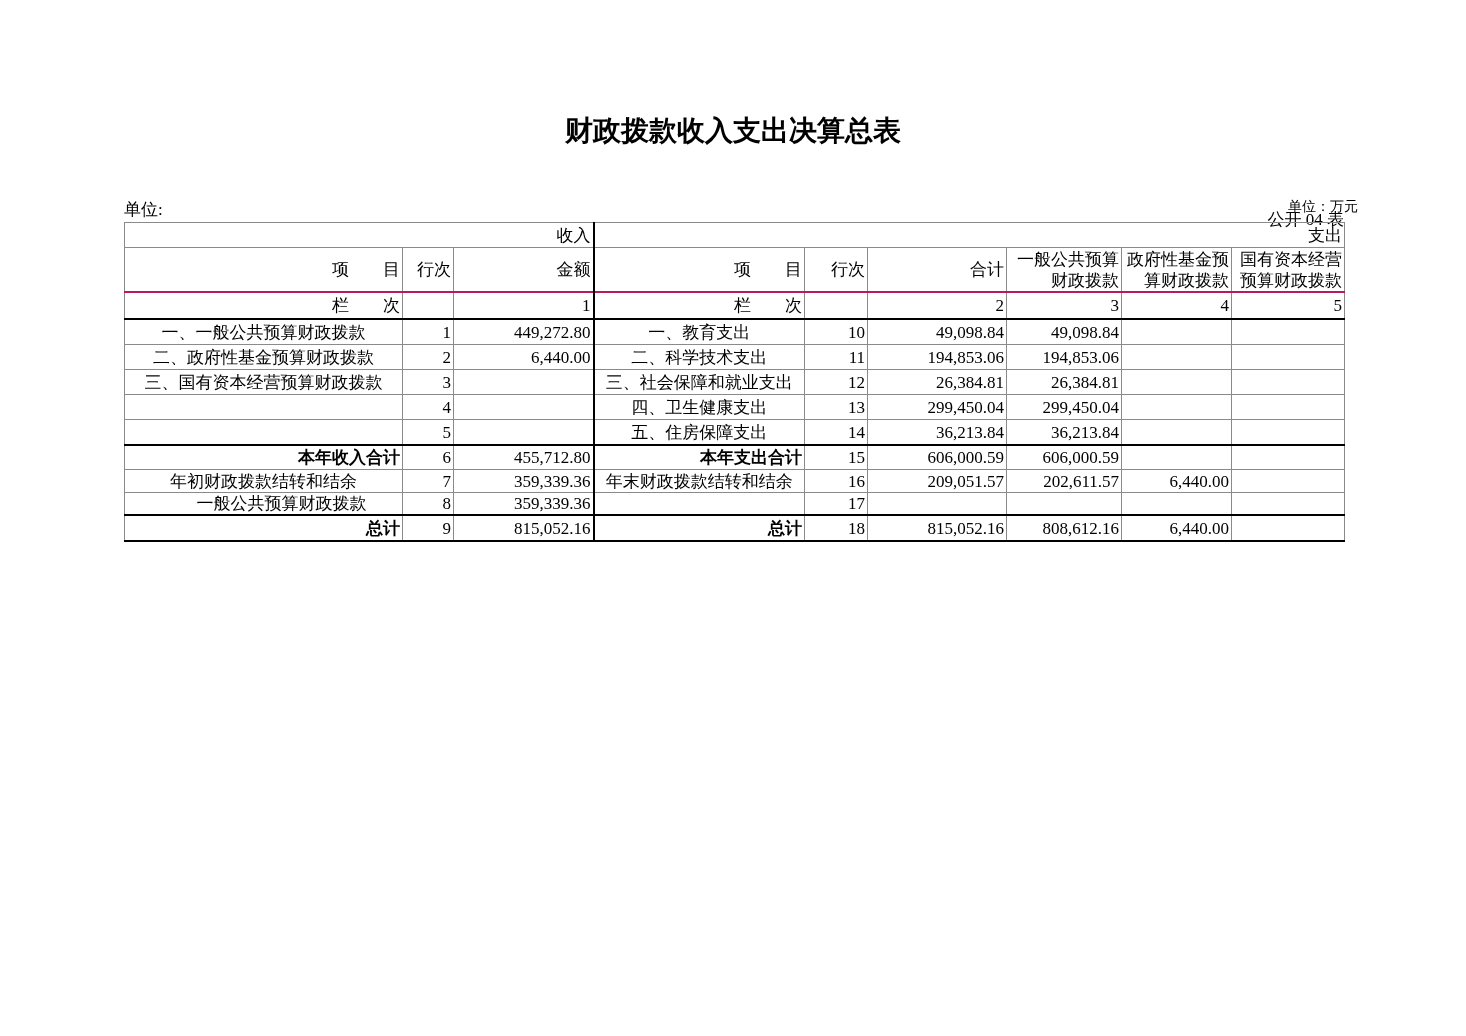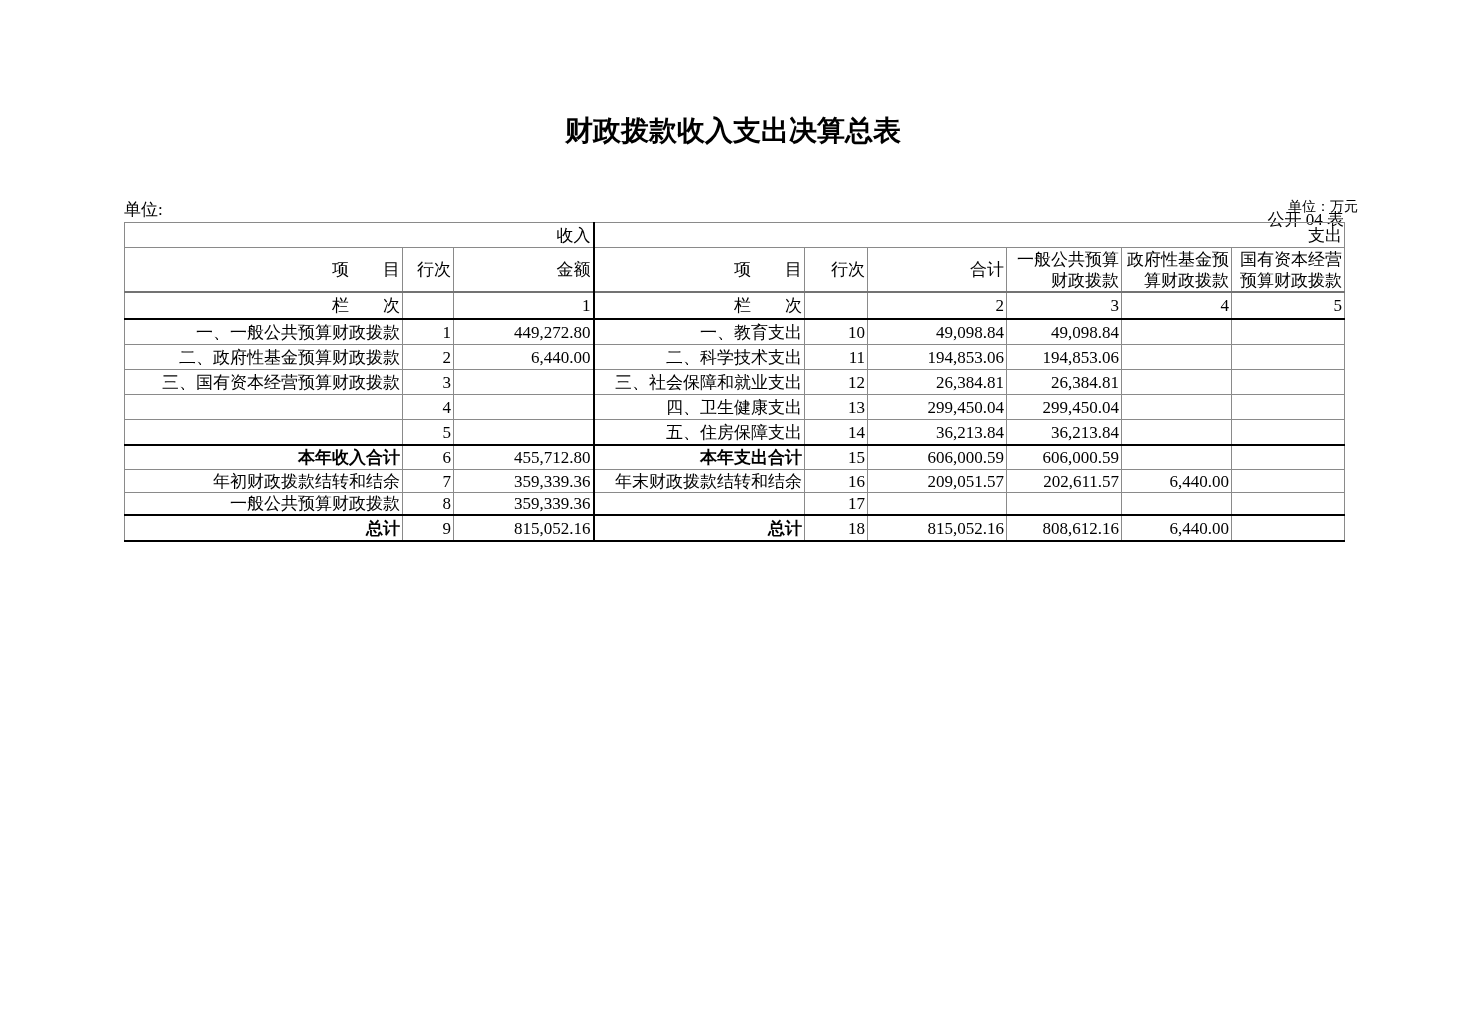--- a/index.html
+++ b/index.html
@@ -19,29 +19,29 @@
   table.fin {
     position:absolute; top:222px; left:124px; width:1220px;
     border-collapse:collapse; table-layout:fixed; font-size:17px;
   }
   table.fin td {
     border:1px solid #8a8a8a; padding:0 2px;
     overflow:hidden; white-space:nowrap; line-height:21px;
   }
   .ac { text-align:right; }
   .ar { text-align:right; }
-  .al { text-align:right; }
+  .al { text-align:center; }
   .bold { font-weight:bold; }
   .indent { padding-left:38px !important; }
   .wrap2 { white-space:pre-line !important; text-align:right; }
   .sec-end { border-right:2px solid #000 !important; }
 
   tr.rA td { height:24px; }
   tr.rB td { height:43px; }
-  tr.rC td { height:25px; border-top:2px solid #737373; border-bottom:2px solid #000; }
+  tr.rC td { height:25px; border-top:2px solid #be185d; border-bottom:2px solid #000; }
   tr.rr td { height:24px; }
   tr.rr6 td { height:23px; border-top:2px solid #000; }
   tr.rr7 td { height:22px; }
   tr.rr8 td { height:21px; }
   tr.rr9 td { height:24px; border-top:2px solid #000; border-bottom:2px solid #000; }
 
   .note { position:absolute; top:540px; left:124px; font-size:17px; }
   .pageno { position:absolute; top:922px; left:0; width:100%; text-align:center; font-size:16px; }
 </style>
 </head>

